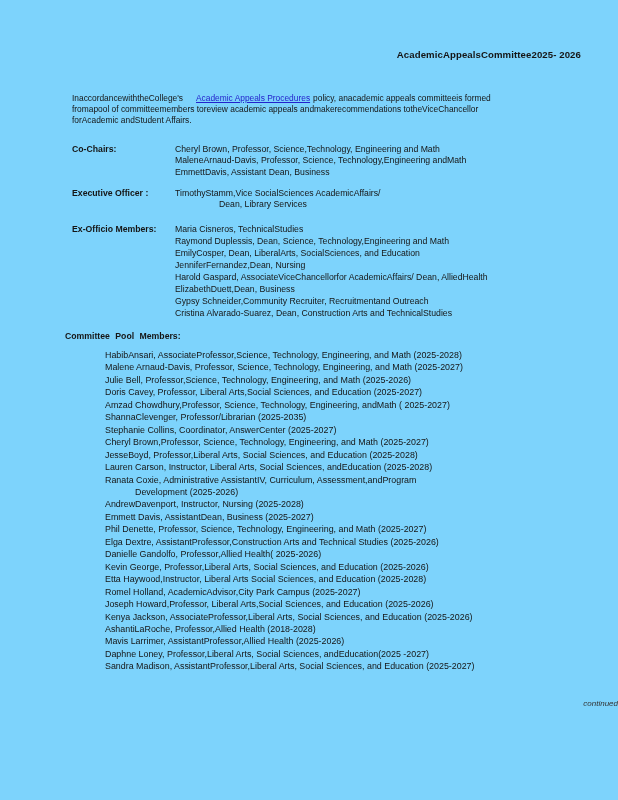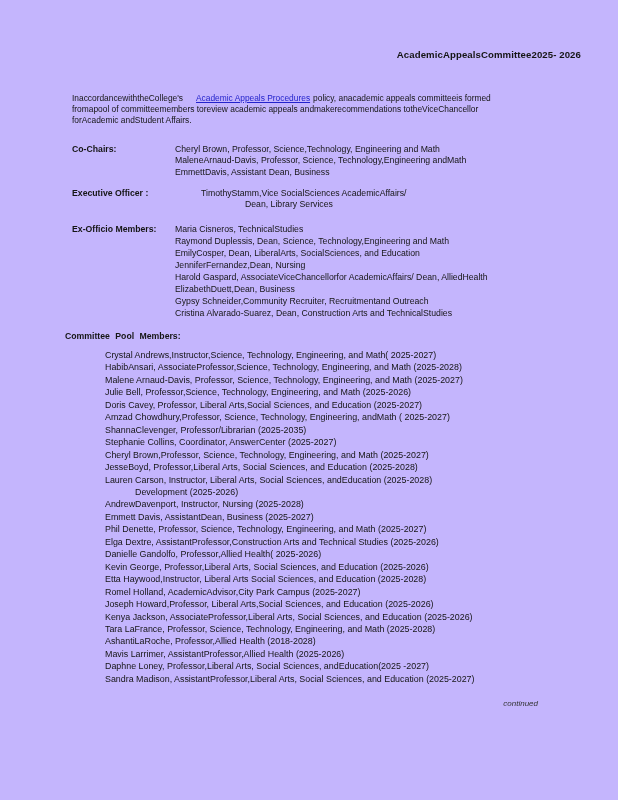--- a/index.html
+++ b/index.html
@@ -2,21 +2,21 @@
 <html><head>
 <meta charset="utf-8">
 <style>
   html,body{margin:0;padding:0;}
   body{
     width:618px;height:800px;background:#ffffff;
     font-family:"Liberation Sans", sans-serif;
     color:#151515;
     -webkit-font-smoothing:antialiased;
   }
-  .page{position:relative;width:618px;height:800px;overflow:hidden;background:#c4b5fd;}
+  .page{position:relative;width:618px;height:800px;overflow:hidden;background:#7dd3fc;}
 
   .header-right{
     position:absolute;top:49px;right:37px;
     font-size:9.6px;font-weight:bold;letter-spacing:0.1px;
   }
   .page-title{
     position:absolute;top:64px;left:72px;
     font-size:9.8px;font-weight:bold;letter-spacing:1.6px;word-spacing:13px;
   }
   .intro{
@@ -24,38 +24,38 @@
     font-size:8.4px;line-height:11.2px;
   }
   .intro a{
     color:#2323cc;text-decoration:underline;
     margin-left:13px;margin-right:3px;
   }
   .section{position:absolute;left:72px;display:flex;}
   .section .label{width:103px;font-weight:bold;flex:0 0 103px;}
   .section .lines{flex:1;}
   .sec-cochairs{top:144px;font-size:8.7px;line-height:11.3px;}
-  .sec-exec{top:188px;font-size:8.7px;line-height:11.3px;gap:26px;}
+  .sec-exec{top:188px;font-size:8.7px;line-height:11.3px;}
   .sec-exofficio{top:223px;font-size:8.7px;line-height:12px;}
   .eo-indent{margin-left:44px;}
 
   .pool-heading{
     position:absolute;top:331px;left:65px;
     font-size:8.7px;font-weight:bold;word-spacing:3px;
   }
   .pool-list{
     position:absolute;top:349px;left:105px;width:480px;
     font-size:8.9px;line-height:12.45px;
   }
   .pool-line{white-space:nowrap;}
   .wrap-indent{margin-left:30px;}
 
   .footer-note{
     position:absolute;top:699px;left:0;width:618px;
-    text-align:right;padding-right:80px;box-sizing:border-box;
+    text-align:right;box-sizing:border-box;
     font-size:8px;font-style:italic;color:#333;
   }
 </style>
 </head>
 <body>
 
 <div class="page">
 
   <div class="header-right">AcademicAppealsCommittee2025- 2026</div>
 
@@ -93,43 +93,42 @@
       <div>Harold Gaspard, AssociateViceChancellorfor AcademicAffairs/ Dean, AlliedHealth</div>
       <div>ElizabethDuett,Dean, Business</div>
       <div>Gypsy Schneider,Community Recruiter, Recruitmentand Outreach</div>
       <div>Cristina Alvarado-Suarez, Dean, Construction Arts and TechnicalStudies</div>
     </div>
   </div>
 
   <div class="pool-heading">Committee Pool Members:</div>
 
   <div class="pool-list">
-    <div class="pool-line">Crystal Andrews,Instructor,Science, Technology, Engineering, and Math( 2025-2027)</div>
     <div class="pool-line">HabibAnsari, AssociateProfessor,Science, Technology, Engineering, and Math (2025-2028)</div>
     <div class="pool-line">Malene Arnaud-Davis, Professor, Science, Technology, Engineering, and Math (2025-2027)</div>
     <div class="pool-line">Julie Bell, Professor,Science, Technology, Engineering, and Math (2025-2026)</div>
     <div class="pool-line">Doris Cavey, Professor, Liberal Arts,Social Sciences, and Education (2025-2027)</div>
     <div class="pool-line">Amzad Chowdhury,Professor, Science, Technology, Engineering, andMath ( 2025-2027)</div>
     <div class="pool-line">ShannaClevenger, Professor/Librarian (2025-2035)</div>
     <div class="pool-line">Stephanie Collins, Coordinator, AnswerCenter (2025-2027)</div>
     <div class="pool-line">Cheryl Brown,Professor, Science, Technology, Engineering, and Math (2025-2027)</div>
     <div class="pool-line">JesseBoyd, Professor,Liberal Arts, Social Sciences, and Education (2025-2028)</div>
     <div class="pool-line">Lauren Carson, Instructor, Liberal Arts, Social Sciences, andEducation (2025-2028)</div>
+    <div class="pool-line">Ranata Coxie, Administrative AssistantIV, Curriculum, Assessment,andProgram</div>
     <div class="pool-line wrap-indent">Development (2025-2026)</div>
     <div class="pool-line">AndrewDavenport, Instructor, Nursing (2025-2028)</div>
     <div class="pool-line">Emmett Davis, AssistantDean, Business (2025-2027)</div>
     <div class="pool-line">Phil Denette, Professor, Science, Technology, Engineering, and Math (2025-2027)</div>
     <div class="pool-line">Elga Dextre, AssistantProfessor,Construction Arts and Technical Studies (2025-2026)</div>
     <div class="pool-line">Danielle Gandolfo, Professor,Allied Health( 2025-2026)</div>
     <div class="pool-line">Kevin George, Professor,Liberal Arts, Social Sciences, and Education (2025-2026)</div>
     <div class="pool-line">Etta Haywood,Instructor, Liberal Arts Social Sciences, and Education (2025-2028)</div>
     <div class="pool-line">Romel Holland, AcademicAdvisor,City Park Campus (2025-2027)</div>
     <div class="pool-line">Joseph Howard,Professor, Liberal Arts,Social Sciences, and Education (2025-2026)</div>
     <div class="pool-line">Kenya Jackson, AssociateProfessor,Liberal Arts, Social Sciences, and Education (2025-2026)</div>
-    <div class="pool-line">Tara LaFrance, Professor, Science, Technology, Engineering, and Math (2025-2028)</div>
     <div class="pool-line">AshantiLaRoche, Professor,Allied Health (2018-2028)</div>
     <div class="pool-line">Mavis Larrimer, AssistantProfessor,Allied Health (2025-2026)</div>
     <div class="pool-line">Daphne Loney, Professor,Liberal Arts, Social Sciences, andEducation(2025 -2027)</div>
     <div class="pool-line">Sandra Madison, AssistantProfessor,Liberal Arts, Social Sciences, and Education (2025-2027)</div>
   </div>
 
   <div class="footer-note">continued</div>
 
 </div>
 

